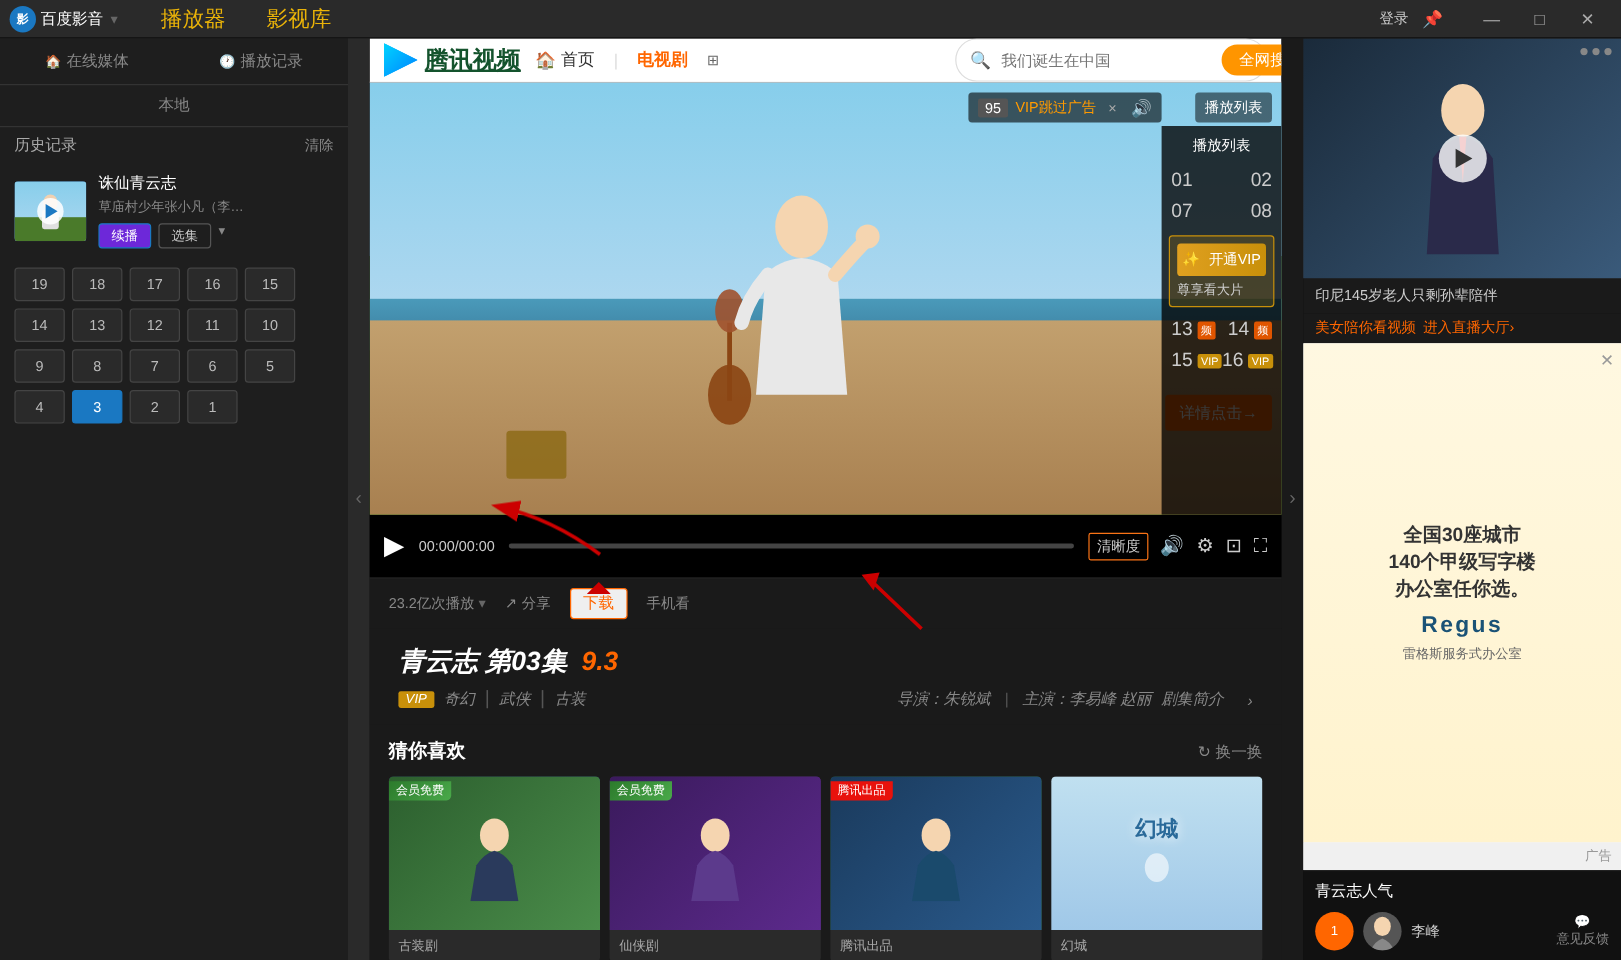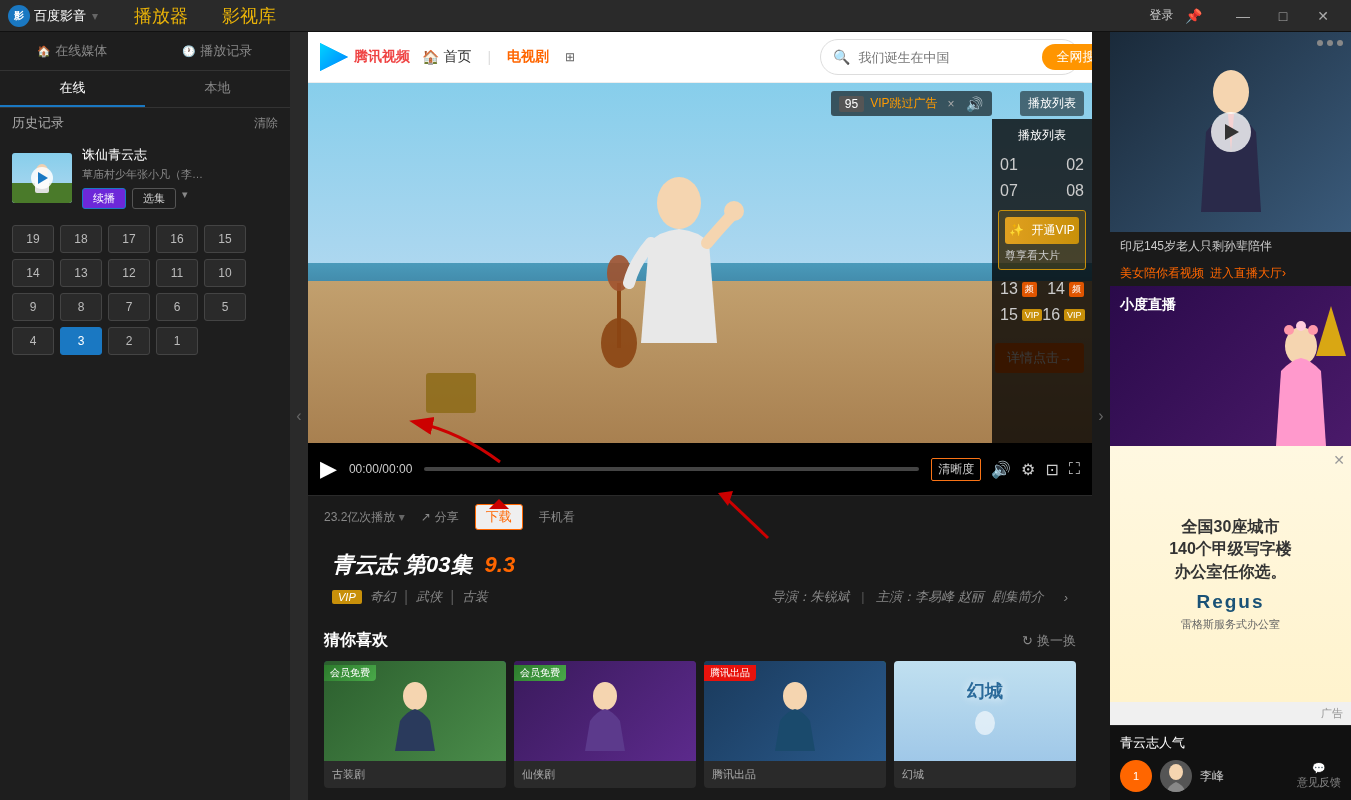--- a/index.html
+++ b/index.html
@@ -56,21 +56,21 @@
 
     
     .nav-arrow { width: 18px; background: #1a1a1a; display: flex; align-items: center; justify-content: center; cursor: pointer; color: #666; font-size: 16px; }
 
     
     .main-content { flex: 1; height: 100%; display: flex; flex-direction: column; overflow: hidden; background: #1a1a1a; }
 
     
     .tencent-header { height: 52px; background: #fff; display: flex; align-items: center; padding: 0 12px; gap: 12px; border-bottom: 1px solid #eee; }
     .tencent-logo { display: flex; align-items: center; gap: 6px; }
-    .tencent-name { color: #ef4444; font-size: 14px; font-weight: bold; }
+    .tencent-name { color: #14532d; font-size: 20px; font-weight: bold; text-decoration: underline; }
     .tencent-nav { display: flex; align-items: center; gap: 16px; font-size: 14px; color: #333; }
     .tencent-nav .nav-item { cursor: pointer; display: flex; align-items: center; gap: 4px; }
     .tencent-nav .nav-item.active { color: #ff6600; font-weight: bold; }
     .tencent-search { display: flex; align-items: center; background: #fff; border: 1px solid #ddd; border-radius: 20px; padding: 4px 12px; gap: 8px; flex: 1; max-width: 260px; margin-left: auto; }
     .tencent-search input { border: none; outline: none; font-size: 13px; flex: 1; color: #333; }
     .tencent-search-btn { background: #ff9500; color: #fff; border: none; border-radius: 14px; padding: 4px 14px; font-size: 13px; cursor: pointer; white-space: nowrap; }
 
     
     .player-wrapper { position: relative; background: #000; }
     .video-frame { width: 100%; height: 360px; background: linear-gradient(180deg, #87ceeb 0%, #87ceeb 40%, #4a8a2a 40%); position: relative; overflow: hidden; display: flex; align-items: center; justify-content: center; }
@@ -113,31 +113,31 @@
     .director-info { color: #888; font-size: 13px; margin-left: auto; }
     .episode-intro-btn { color: #888; font-size: 13px; cursor: pointer; display: flex; align-items: center; gap: 20px; }
 
     
     .recommend-section { padding: 12px 16px; }
     .recommend-header { display: flex; align-items: center; justify-content: space-between; margin-bottom: 10px; }
     .recommend-title { color: #fff; font-size: 16px; font-weight: bold; }
     .refresh-btn { color: #888; font-size: 13px; cursor: pointer; display: flex; align-items: center; gap: 4px; }
     .recommend-grid { display: flex; gap: 8px; }
     .recommend-card { flex: 1; background: #2a2a2a; border-radius: 4px; overflow: hidden; cursor: pointer; }
-    .recommend-card-thumb { height: 100px; background: #333; position: relative; }
+    .recommend-card-thumb { height: 128px; background: #333; position: relative; }
     .rec-thumb-1 { background: linear-gradient(135deg, #1a3a5c 0%, #2a5c8c 100%); }
     .rec-thumb-2 { background: linear-gradient(135deg, #3a1a5c 0%, #5c2a8c 100%); }
     .rec-thumb-3 { background: linear-gradient(135deg, #1a5c3a 0%, #2a8c5c 100%); }
     .rec-badge { position: absolute; top: 4px; left: 0; background: #ff6600; color: #fff; font-size: 10px; padding: 1px 6px; }
     .rec-badge-tencent { position: absolute; top: 4px; left: 0; background: #e8120c; color: #fff; font-size: 10px; padding: 1px 6px; }
     .recommend-card-info { padding: 6px 8px; }
     .rec-card-title { color: #ccc; font-size: 12px; }
 
     
-    .right-panel { width: 241px; height: 100%; background: #111; display: flex; flex-direction: column; overflow: hidden; }
+    .right-panel { width: 265px; height: 100%; background: #111; display: flex; flex-direction: column; overflow: hidden; }
     .right-panel-top { height: 200px; position: relative; background: #000; overflow: hidden; }
     .right-panel-thumb { width: 100%; height: 100%; background: linear-gradient(135deg, #222 0%, #444 100%); display: flex; align-items: center; justify-content: center; }
     .right-panel-play { width: 40px; height: 40px; background: rgba(255,255,255,0.8); border-radius: 50%; display: flex; align-items: center; justify-content: center; cursor: pointer; }
     .right-panel-play-tri { width: 0; height: 0; border-top: 8px solid transparent; border-bottom: 8px solid transparent; border-left: 14px solid #333; margin-left: 3px; }
     .right-panel-caption { padding: 6px 10px; color: #ccc; font-size: 12px; background: #1a1a1a; }
     .right-panel-live-link { padding: 4px 10px; display: flex; align-items: center; gap: 6px; background: #1a1a1a; }
     .right-panel-live-text { color: #ff6600; font-size: 12px; cursor: pointer; }
     .right-panel-live-arrow { color: #ff6600; font-size: 12px; }
 
     
@@ -206,21 +206,20 @@
         <span style="font-size:11px;">🏠</span>
         <span>在线媒体</span>
       </div>
       <div class="sidebar-tab" style="display:flex;align-items:center;justify-content:center;gap:4px;">
         <span style="font-size:11px;">🕐</span>
         <span>播放记录</span>
       </div>
     </div>
 
     <div class="sidebar-local-tab">
-      <div class="local-tab-item active">在线</div>
       <div class="local-tab-item">本地</div>
     </div>
 
     <div class="history-header">
       <span class="history-label">历史记录</span>
       <span class="history-clear">清除</span>
     </div>
 
     <div class="recent-item">
       <div class="recent-thumb">
@@ -575,39 +574,20 @@
       </div>
     </div>
 
     <div class="right-panel-caption">印尼145岁老人只剩孙辈陪伴</div>
 
     <div class="right-panel-live-link">
       <span class="right-panel-live-text">美女陪你看视频</span>
       <span class="right-panel-live-arrow">进入直播大厅›</span>
     </div>
 
-    <div style="height:160px;background:linear-gradient(135deg,#2a0a4a 0%,#4a1a6a 100%);position:relative;overflow:hidden;">
-
-      <div style="position:absolute;top:10px;left:10px;color:#fff;font-size:14px;font-weight:bold;">小度直播</div>
-
-      <svg style="position:absolute;right:10px;bottom:0;" width="80" height="130" viewBox="0 0 80 130">
-        <ellipse cx="40" cy="30" rx="16" ry="19" fill="#f5d5b0"></ellipse>
-
-        <circle cx="28" cy="14" r="5" fill="#ff99aa"></circle>
-        <circle cx="40" cy="10" r="5" fill="#ffccdd"></circle>
-        <circle cx="52" cy="14" r="5" fill="#ff99aa"></circle>
-        <path d="M20,55 Q30,44 40,42 Q50,44 60,55 L65,130 L15,130 Z" fill="#ff99cc"></path>
-      </svg>
-
-      <div style="position:absolute;right:5px;top:20px;">
-        <svg width="30" height="50" viewBox="0 0 30 50">
-          <polygon points="15,0 30,50 0,50" fill="#ffcc00" opacity="0.8"></polygon>
-        </svg>
-      </div>
-    </div>
 
     <div class="ad-banner">
       <div class="ad-close">✕</div>
       <div class="ad-banner-content">
         <div class="ad-title" style="white-space:pre-line;">全国30座城市
 140个甲级写字楼
 办公室任你选。</div>
         <div class="regus-logo">Regus</div>
         <div class="regus-tagline">雷格斯服务式办公室</div>
       </div>

